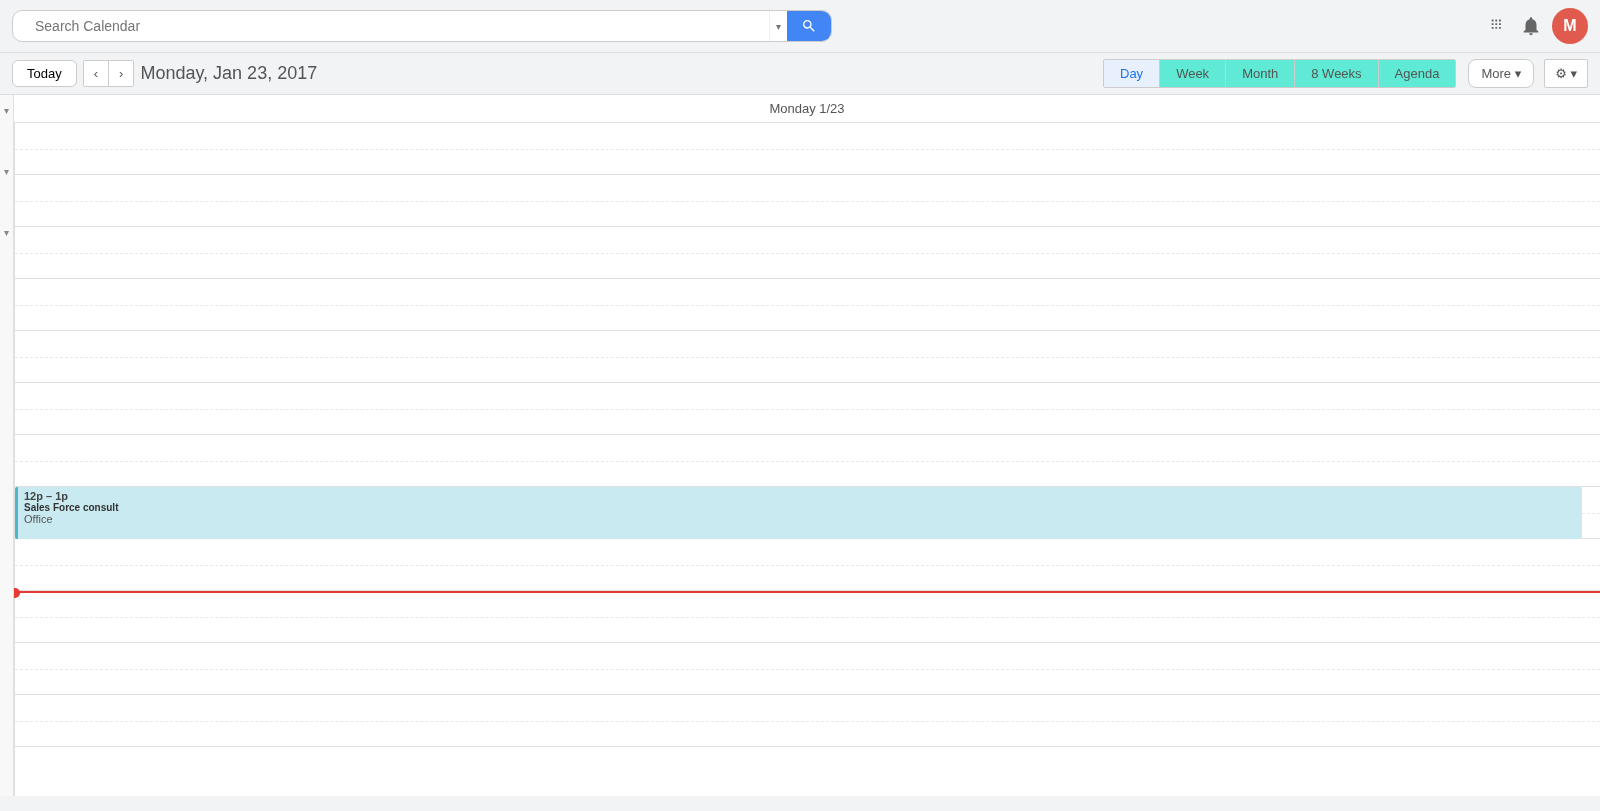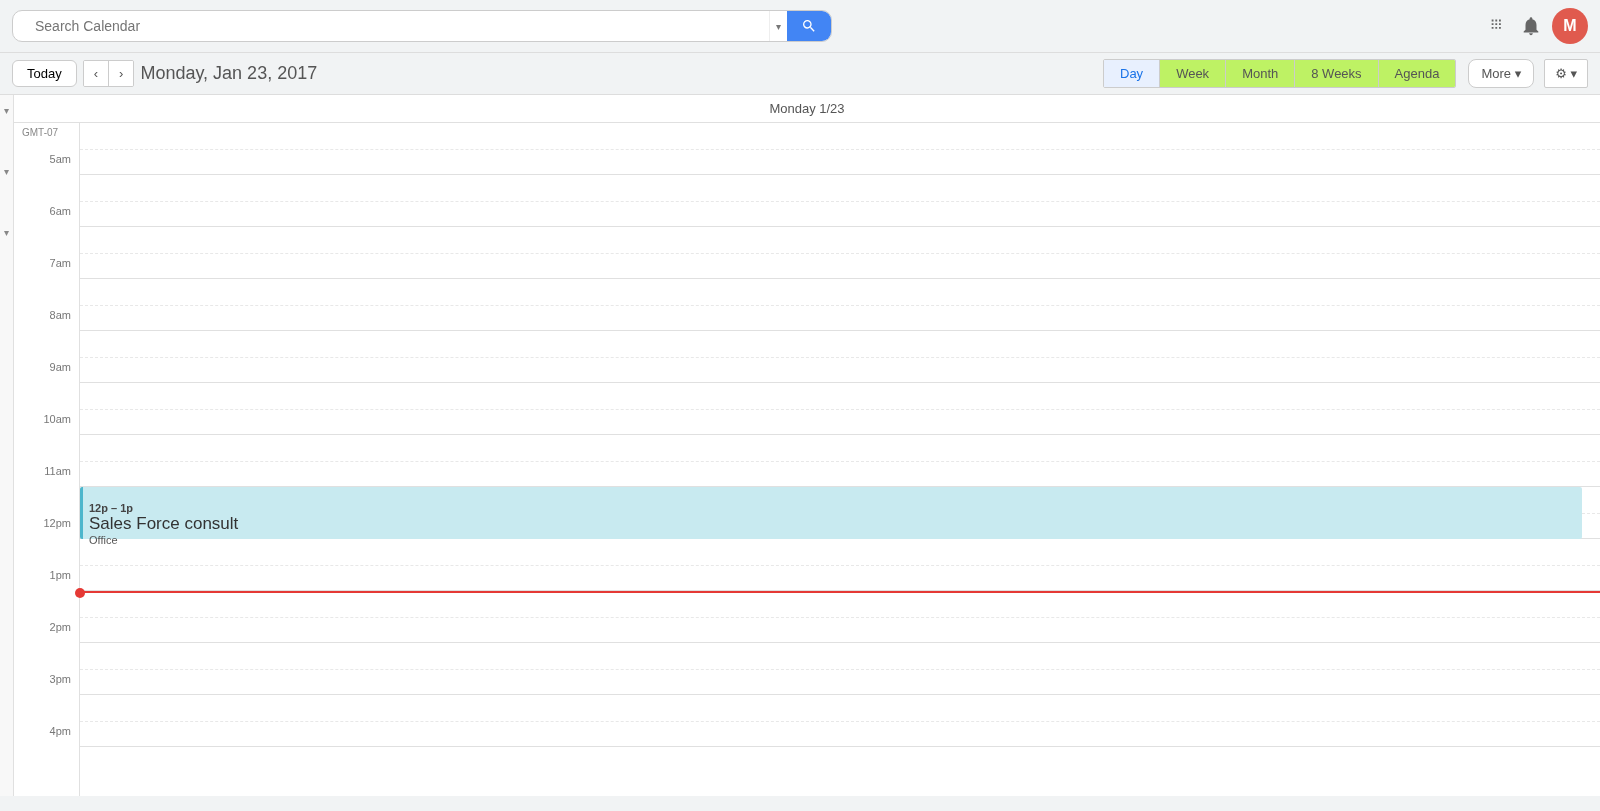--- a/index.html
+++ b/index.html
@@ -120,21 +120,21 @@
       gap: 0;
       border: 1px solid #ccc;
       border-radius: 2px;
       overflow: hidden;
       background: #fff;
       align-items: center;
     }
     .view-btn {
       border: none;
       border-right: 1px solid #ccc;
-      background: #bef264;
+      background: #5eead4;
       padding: 6px 16px;
       cursor: pointer;
       font-size: 13px;
       color: #555;
     }
     .view-btn:last-child { border-right: none; }
     .view-btn.active {
       background: #e8f0fe;
       color: #1a73e8;
     }
@@ -249,33 +249,33 @@
       border-bottom: 1px dashed #e8e8e8;
     }
 
     
     .event-block {
       position: absolute;
       left: 0;
       right: 18px;
       background: #c8eaf0;
       border-left: 3px solid #4db6cc;
-      padding: 15px 6px;
+      padding: 3px 6px;
       border-radius: 2px;
       cursor: pointer;
     }
     .event-time {
       font-size: 11px;
       color: #444;
       font-weight: bold;
     }
     .event-title {
-      font-size: 17px;
+      font-size: 10px;
       color: #333;
-      font-weight: normal;
+      font-weight: bold;
     }
     .event-location {
       font-size: 11px;
       color: #555;
     }
 
     
     .current-time-line {
       position: absolute;
       left: 0; right: 0;
@@ -349,36 +349,20 @@
     <span class="sidebar-toggle">▾</span>
     <span class="sidebar-toggle">▾</span>
     <span class="sidebar-toggle">▾</span>
   </div>
 
   <div class="time-grid-container">
 
     <div class="day-header">Monday 1/23</div>
 
     <div class="time-grid" id="timeGrid">
-      <div class="time-labels">
-        <div class="gmt-label">GMT-07</div>
-
-      <div class="time-label">5am</div>
-          <div class="time-label">6am</div>
-          <div class="time-label">7am</div>
-          <div class="time-label">8am</div>
-          <div class="time-label">9am</div>
-          <div class="time-label">10am</div>
-          <div class="time-label">11am</div>
-          <div class="time-label">12pm</div>
-          <div class="time-label">1pm</div>
-          <div class="time-label">2pm</div>
-          <div class="time-label">3pm</div>
-          <div class="time-label">4pm</div>
-        </div>
       <div class="grid-body" id="gridBody">
 
       <div class="grid-row"></div>
           <div class="grid-row"></div>
           <div class="grid-row"></div>
           <div class="grid-row"></div>
           <div class="grid-row"></div>
           <div class="grid-row"></div>
           <div class="grid-row"></div>
           <div class="grid-row"></div>

